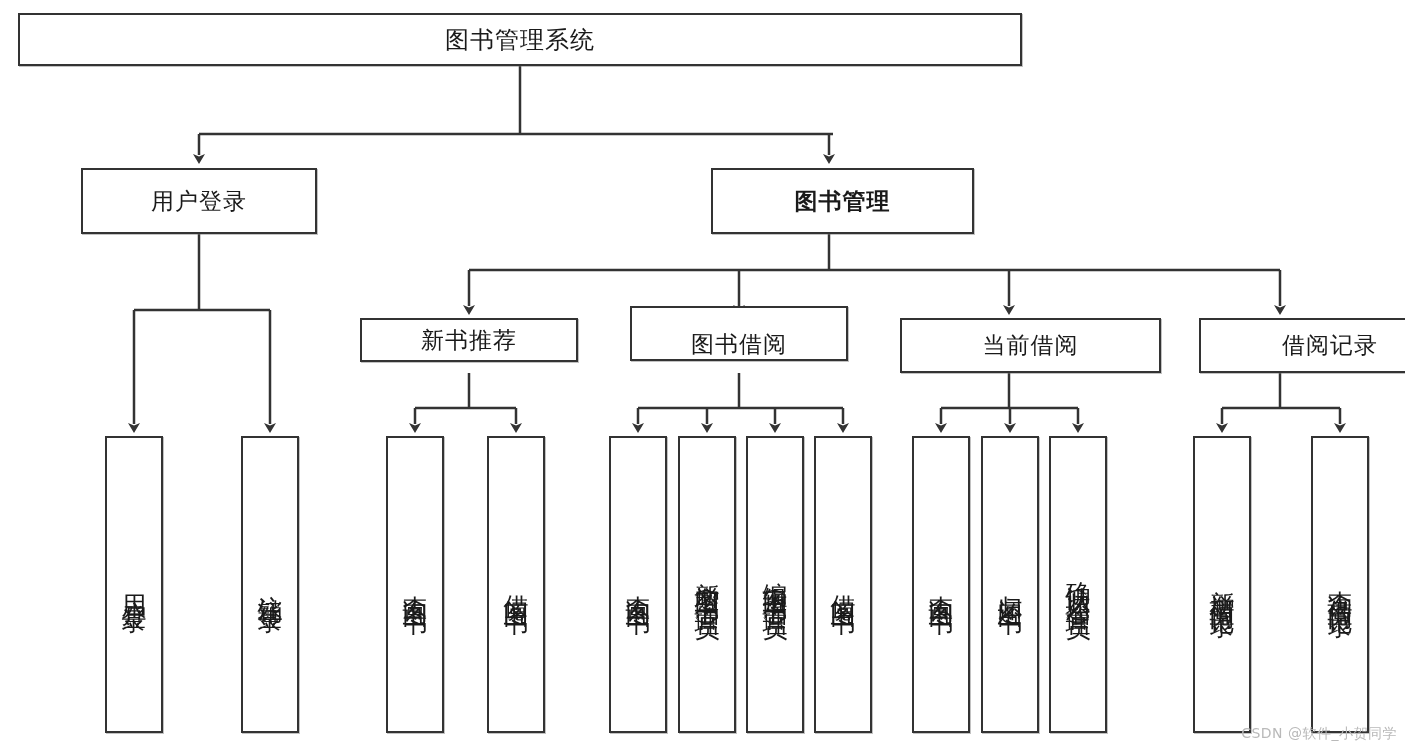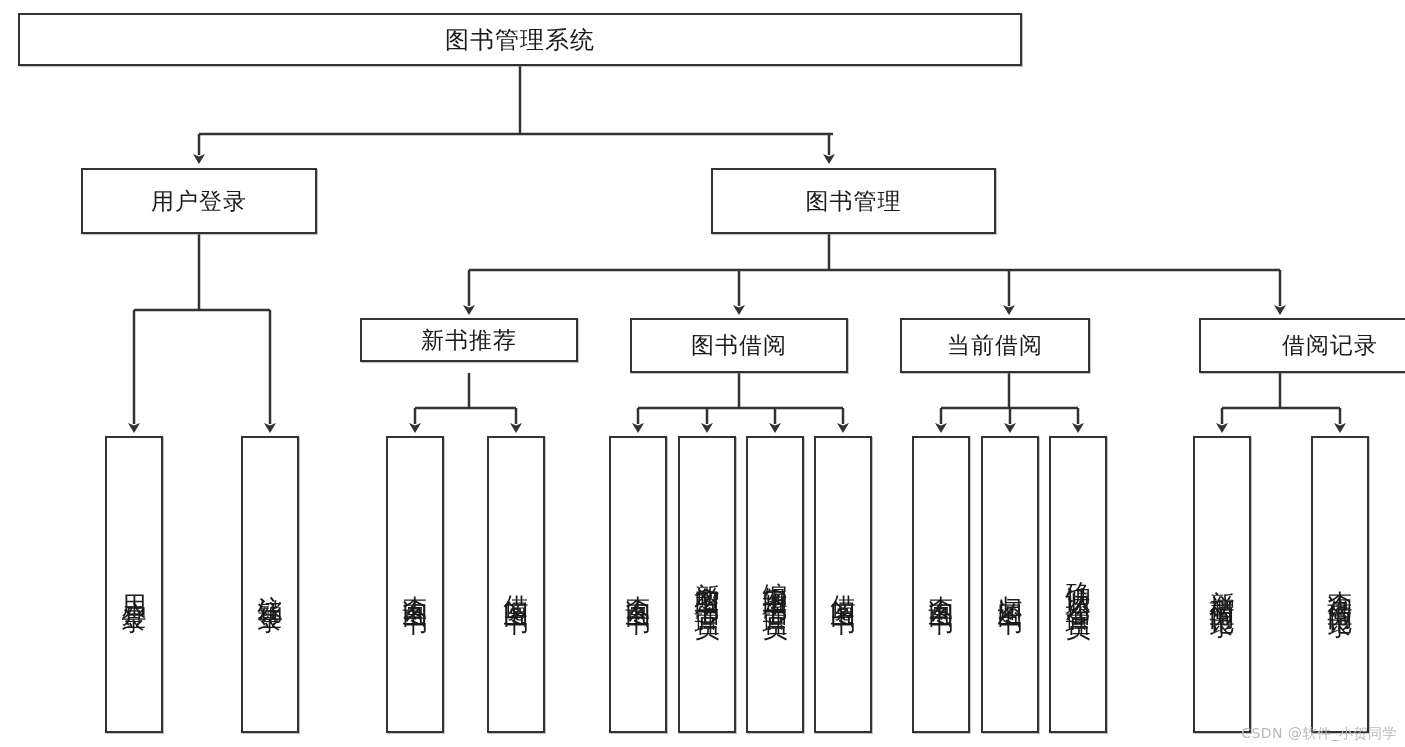--- a/index.html
+++ b/index.html
@@ -140,31 +140,31 @@
     </g>
   </svg>
 
   <div class="node root horizontal" style="left:18px; top:13px; width:1004px; height:53px;">
     <span class="label">图书管理系统</span>
   </div>
 
   <div class="node horizontal" style="left:81px; top:168px; width:236px; height:66px;">
     <span class="label">用户登录</span>
   </div>
-  <div class="node horizontal" style="left:711px; top:168px; width:285px; height:66px;">
+  <div class="node horizontal" style="left:711px; top:168px; width:263px; height:66px;font-weight:bold;">
     <span class="label">图书管理</span>
   </div>
 
   <div class="node horizontal" style="left:360px; top:318px; width:218px; height:44px;">
     <span class="label">新书推荐</span>
   </div>
-  <div class="node horizontal" style="left:630px; top:318px; width:218px; height:55px;">
+  <div class="node horizontal" style="left:630px; top:306px; width:218px; height:55px;align-items:flex-end;">
     <span class="label">图书借阅</span>
   </div>
-  <div class="node horizontal" style="left:900px; top:318px; width:190px; height:55px;">
+  <div class="node horizontal" style="left:900px; top:318px; width:261px; height:55px;">
     <span class="label">当前借阅</span>
   </div>
   <div class="node horizontal" style="left:1171px; top:318px; width:262px; height:55px;margin-left:28px;">
     <span class="label">借阅记录</span>
   </div>
 
   <div class="node vertical" style="left:105px; top:436px; width:58px; height:297px;">
     <span class="label">用户登录</span>
   </div>
   <div class="node vertical" style="left:241px; top:436px; width:58px; height:297px;">

